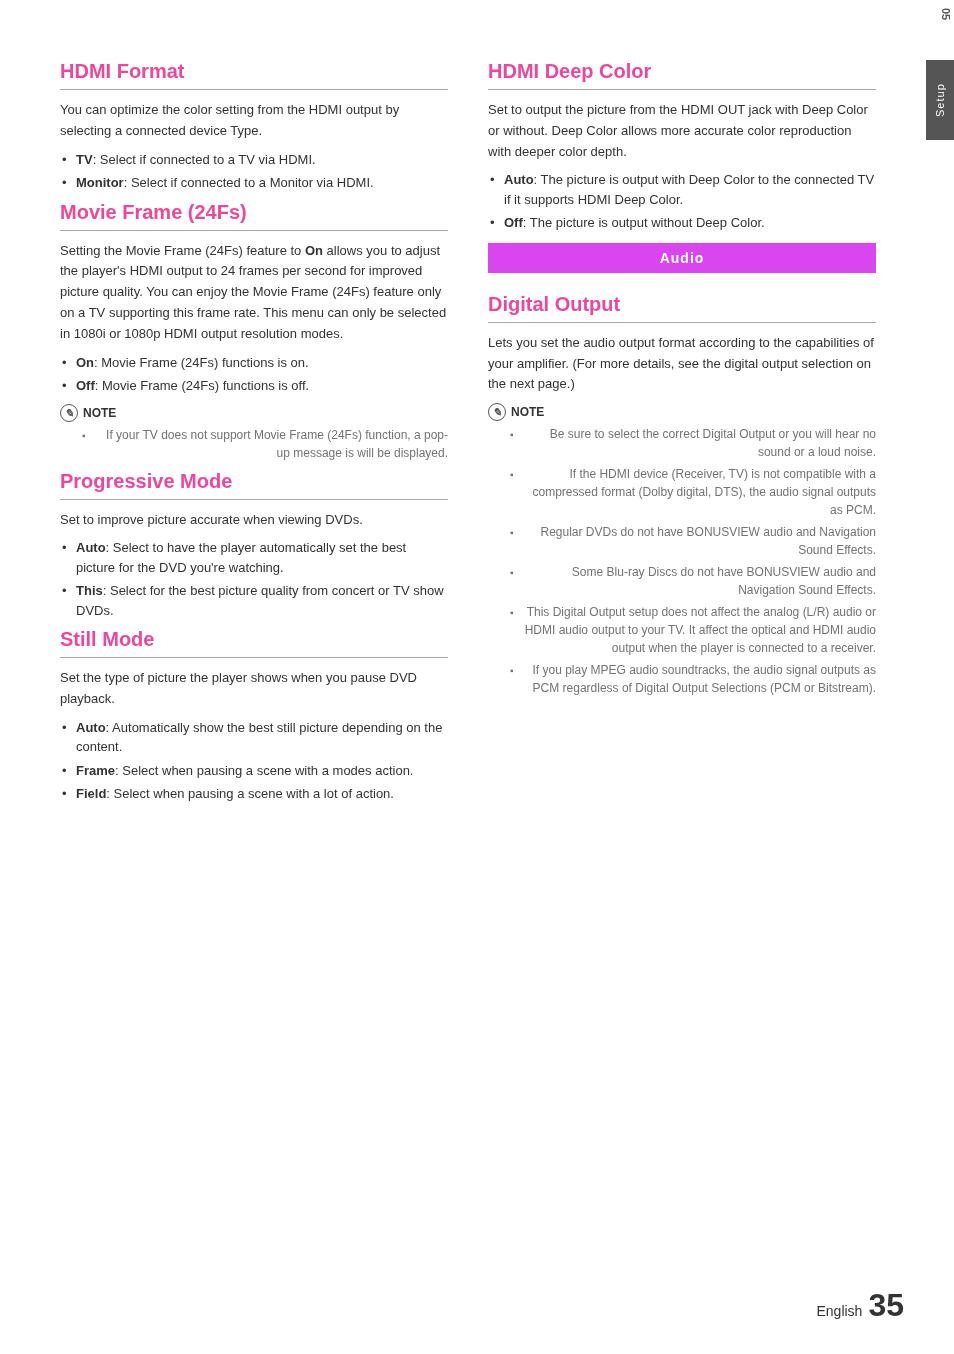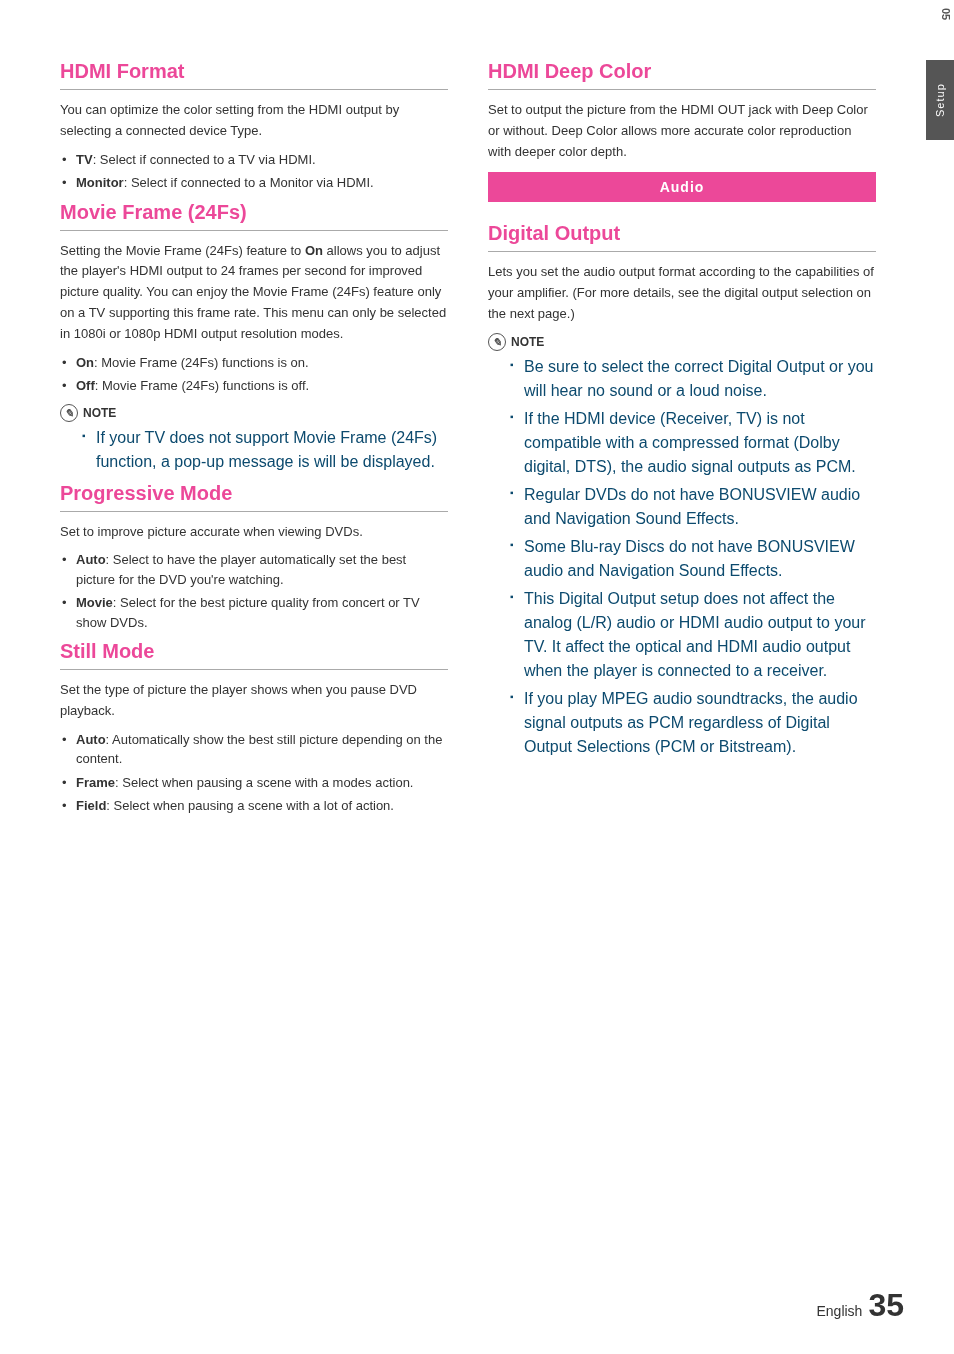--- a/index.html
+++ b/index.html
@@ -163,36 +163,37 @@
     .note-list {
       list-style: none;
       padding-left: 22px;
       margin: 0;
     }
 
     .note-list li {
       position: relative;
       padding-left: 14px;
       margin-bottom: 4px;
-      font-size: 16px;
+      font-size: 12px;
       line-height: 1.5;
-      color: #0c4a6e;
+      color: #737373;
+      text-align: right;
     }
 
     .note-list li::before {
       content: "▪";
       position: absolute;
       left: 0;
       font-size: 10px;
       top: 2px;
     }
 
     
     .audio-banner {
-      background: #ec4899;
+      background: #d946ef;
       color: #fff;
       text-align: center;
       font-size: 14px;
       font-weight: bold;
       padding: 7px 0;
       margin-bottom: 20px;
       margin-top: 10px;
       letter-spacing: 1px;
     }
 
@@ -253,21 +254,21 @@
           </ul>
         </div>
       </div>
 
       <div>
         <h2 class="section-title">Progressive Mode</h2>
         <hr class="section-divider">
         <p class="section-body">Set to improve picture accurate when viewing DVDs.</p>
         <ul class="bullet-list">
           <li><span class="bold-term">Auto</span><span>: Select to have the player automatically set the best picture for the DVD you're watching.</span></li>
-          <li><span class="bold-term">Movie</span><span>: Select for the best picture quality from concert or TV show DVDs.</span></li>
+          <li><span class="bold-term">This</span><span>: Select for the best picture quality from concert or TV show DVDs.</span></li>
         </ul>
       </div>
 
       <div>
         <h2 class="section-title">Still Mode</h2>
         <hr class="section-divider">
         <p class="section-body">Set the type of picture the player shows when you pause DVD playback.</p>
         <ul class="bullet-list">
           <li><span class="bold-term">Auto</span><span>: Automatically show the best still picture depending on the content.</span></li>
           <li><span class="bold-term">Frame</span><span>: Select when pausing a scene with a modes action.</span></li>
@@ -276,20 +277,24 @@
       </div>
 
     </div>
 
     <div class="right-col">
 
       <div>
         <h2 class="section-title">HDMI Deep Color</h2>
         <hr class="section-divider">
         <p class="section-body">Set to output the picture from the HDMI OUT jack with Deep Color or without. Deep Color allows more accurate color reproduction with deeper color depth.</p>
+        <ul class="bullet-list">
+          <li><span class="bold-term">Auto</span><span>: The picture is output with Deep Color to the connected TV if it supports HDMI Deep Color.</span></li>
+          <li><span class="bold-term">Off</span><span>: The picture is output without Deep Color.</span></li>
+        </ul>
       </div>
 
       <div class="audio-banner">Audio</div>
 
       <div>
         <h2 class="section-title">Digital Output</h2>
         <hr class="section-divider">
         <p class="section-body">Lets you set the audio output format according to the capabilities of your amplifier. (For more details, see the digital output selection on the next page.)</p>
         <div class="note-box">
           <div class="note-header">

